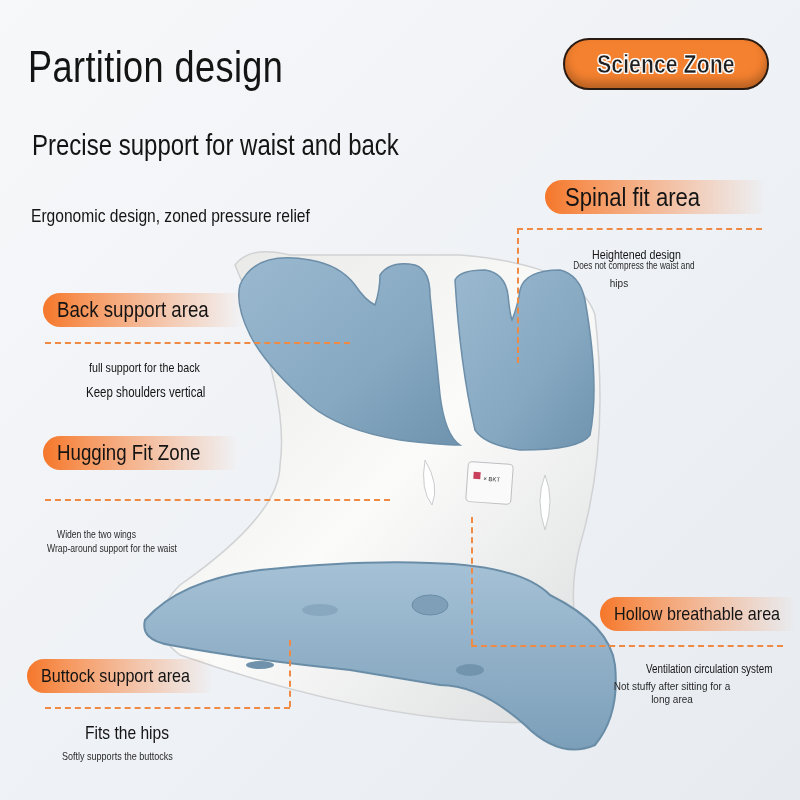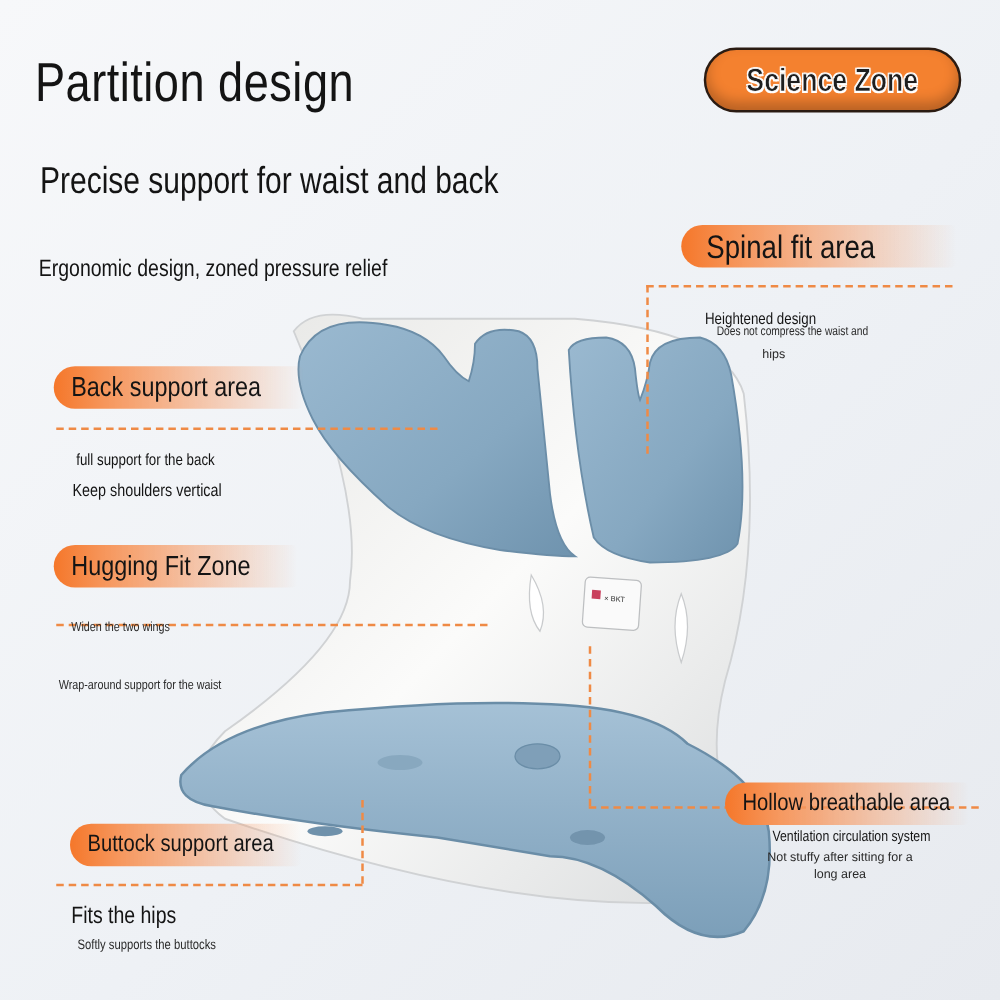--- a/index.html
+++ b/index.html
@@ -39,21 +39,21 @@
     position: absolute; left: 0; top: 0; height: 34px; border-radius: 17px 4px 4px 17px;
     background: linear-gradient(90deg, #f5772a 0%, #f6955a 20%, rgba(246,160,110,0.55) 60%, rgba(248,200,170,0) 100%);
     filter: blur(0.6px);
   }
   .zone-label .txt { position: relative; font-size: 22px; padding-left: 14px; }
   .zone-label .txt .narrow { transform: scaleX(0.85); }
 
   .dash-h { height: 0; border-top: 2px dashed #ef8a45; }
   .dash-v { width: 0; border-left: 2px dashed #ef8a45; }
 
-  .small { font-size: 13px; }
+  .small { font-size: 13px; margin-left: 28px; }
   .small .narrow { transform: scaleX(0.82); }
   .tiny { font-size: 10px; color: #2a2a2a; }
   .tiny .narrow { transform: scaleX(0.82); }
   .center-block { text-align: center; }
 
   
   .product { left: 140px; top: 245px; width: 480px; height: 520px; }
 </style>
 </head>
 <body>
@@ -120,33 +120,33 @@
 </div>
 <div class="abs dash-h" style="left:45px; top:342px; width:305px;"></div>
 <div class="abs small" style="left:61px; top:360px;"><span class="narrow">full support for the back</span></div>
 <div class="abs small" style="left:58px; top:384px; font-size:14px;"><span class="narrow">Keep shoulders vertical</span></div>
 
 <div class="abs zone-label" style="left:43px; top:436px; width:200px;">
   <div class="brush" style="width:195px;"></div>
   <div class="txt"><span class="narrow">Hugging Fit Zone</span></div>
 </div>
 <div class="abs dash-h" style="left:45px; top:499px; width:345px;"></div>
-<div class="abs tiny" style="left:57px; top:496px; font-size:10.5px;"><span class="narrow">Widen the two wings</span></div>
+<div class="abs tiny" style="left:57px; top:528px; font-size:10.5px;"><span class="narrow">Widen the two wings</span></div>
 <div class="abs tiny" style="left:47px; top:542px; font-size:10.5px;"><span class="narrow">Wrap-around support for the waist</span></div>
 
 <div class="abs dash-v" style="left:471px; top:517px; height:128px;"></div>
 <div class="abs dash-h" style="left:471px; top:645px; width:312px;"></div>
-<div class="abs zone-label" style="left:580px; top:597px; width:195px;margin-top:29px;">
+<div class="abs zone-label" style="left:600px; top:597px; width:195px;">
   <div class="brush" style="width:195px;"></div>
   <div class="txt" style="font-size:19px;"><span class="narrow">Hollow breathable area</span></div>
 </div>
 <div class="abs small" style="left:618px; top:662px; font-size:12px;"><span class="narrow">Ventilation circulation system</span></div>
 <div class="abs tiny center-block" style="left:612px; top:681px; width:120px;"><span>Not stuffy after sitting for a</span></div>
 <div class="abs tiny center-block" style="left:612px; top:694px; width:120px;"><span>long area</span></div>
 
 <div class="abs dash-v" style="left:289px; top:640px; height:67px;"></div>
 <div class="abs dash-h" style="left:45px; top:707px; width:245px;"></div>
-<div class="abs zone-label" style="left:56px; top:659px; width:190px;">
+<div class="abs zone-label" style="left:27px; top:659px; width:190px;">
   <div class="brush" style="width:185px;"></div>
   <div class="txt" style="font-size:19px;"><span class="narrow">Buttock support area</span></div>
 </div>
 <div class="abs small" style="left:57px; top:722px; font-size:19px;"><span class="narrow">Fits the hips</span></div>
 <div class="abs tiny" style="left:62px; top:750px; font-size:11px;"><span class="narrow">Softly supports the buttocks</span></div>
 
 </body></html>

